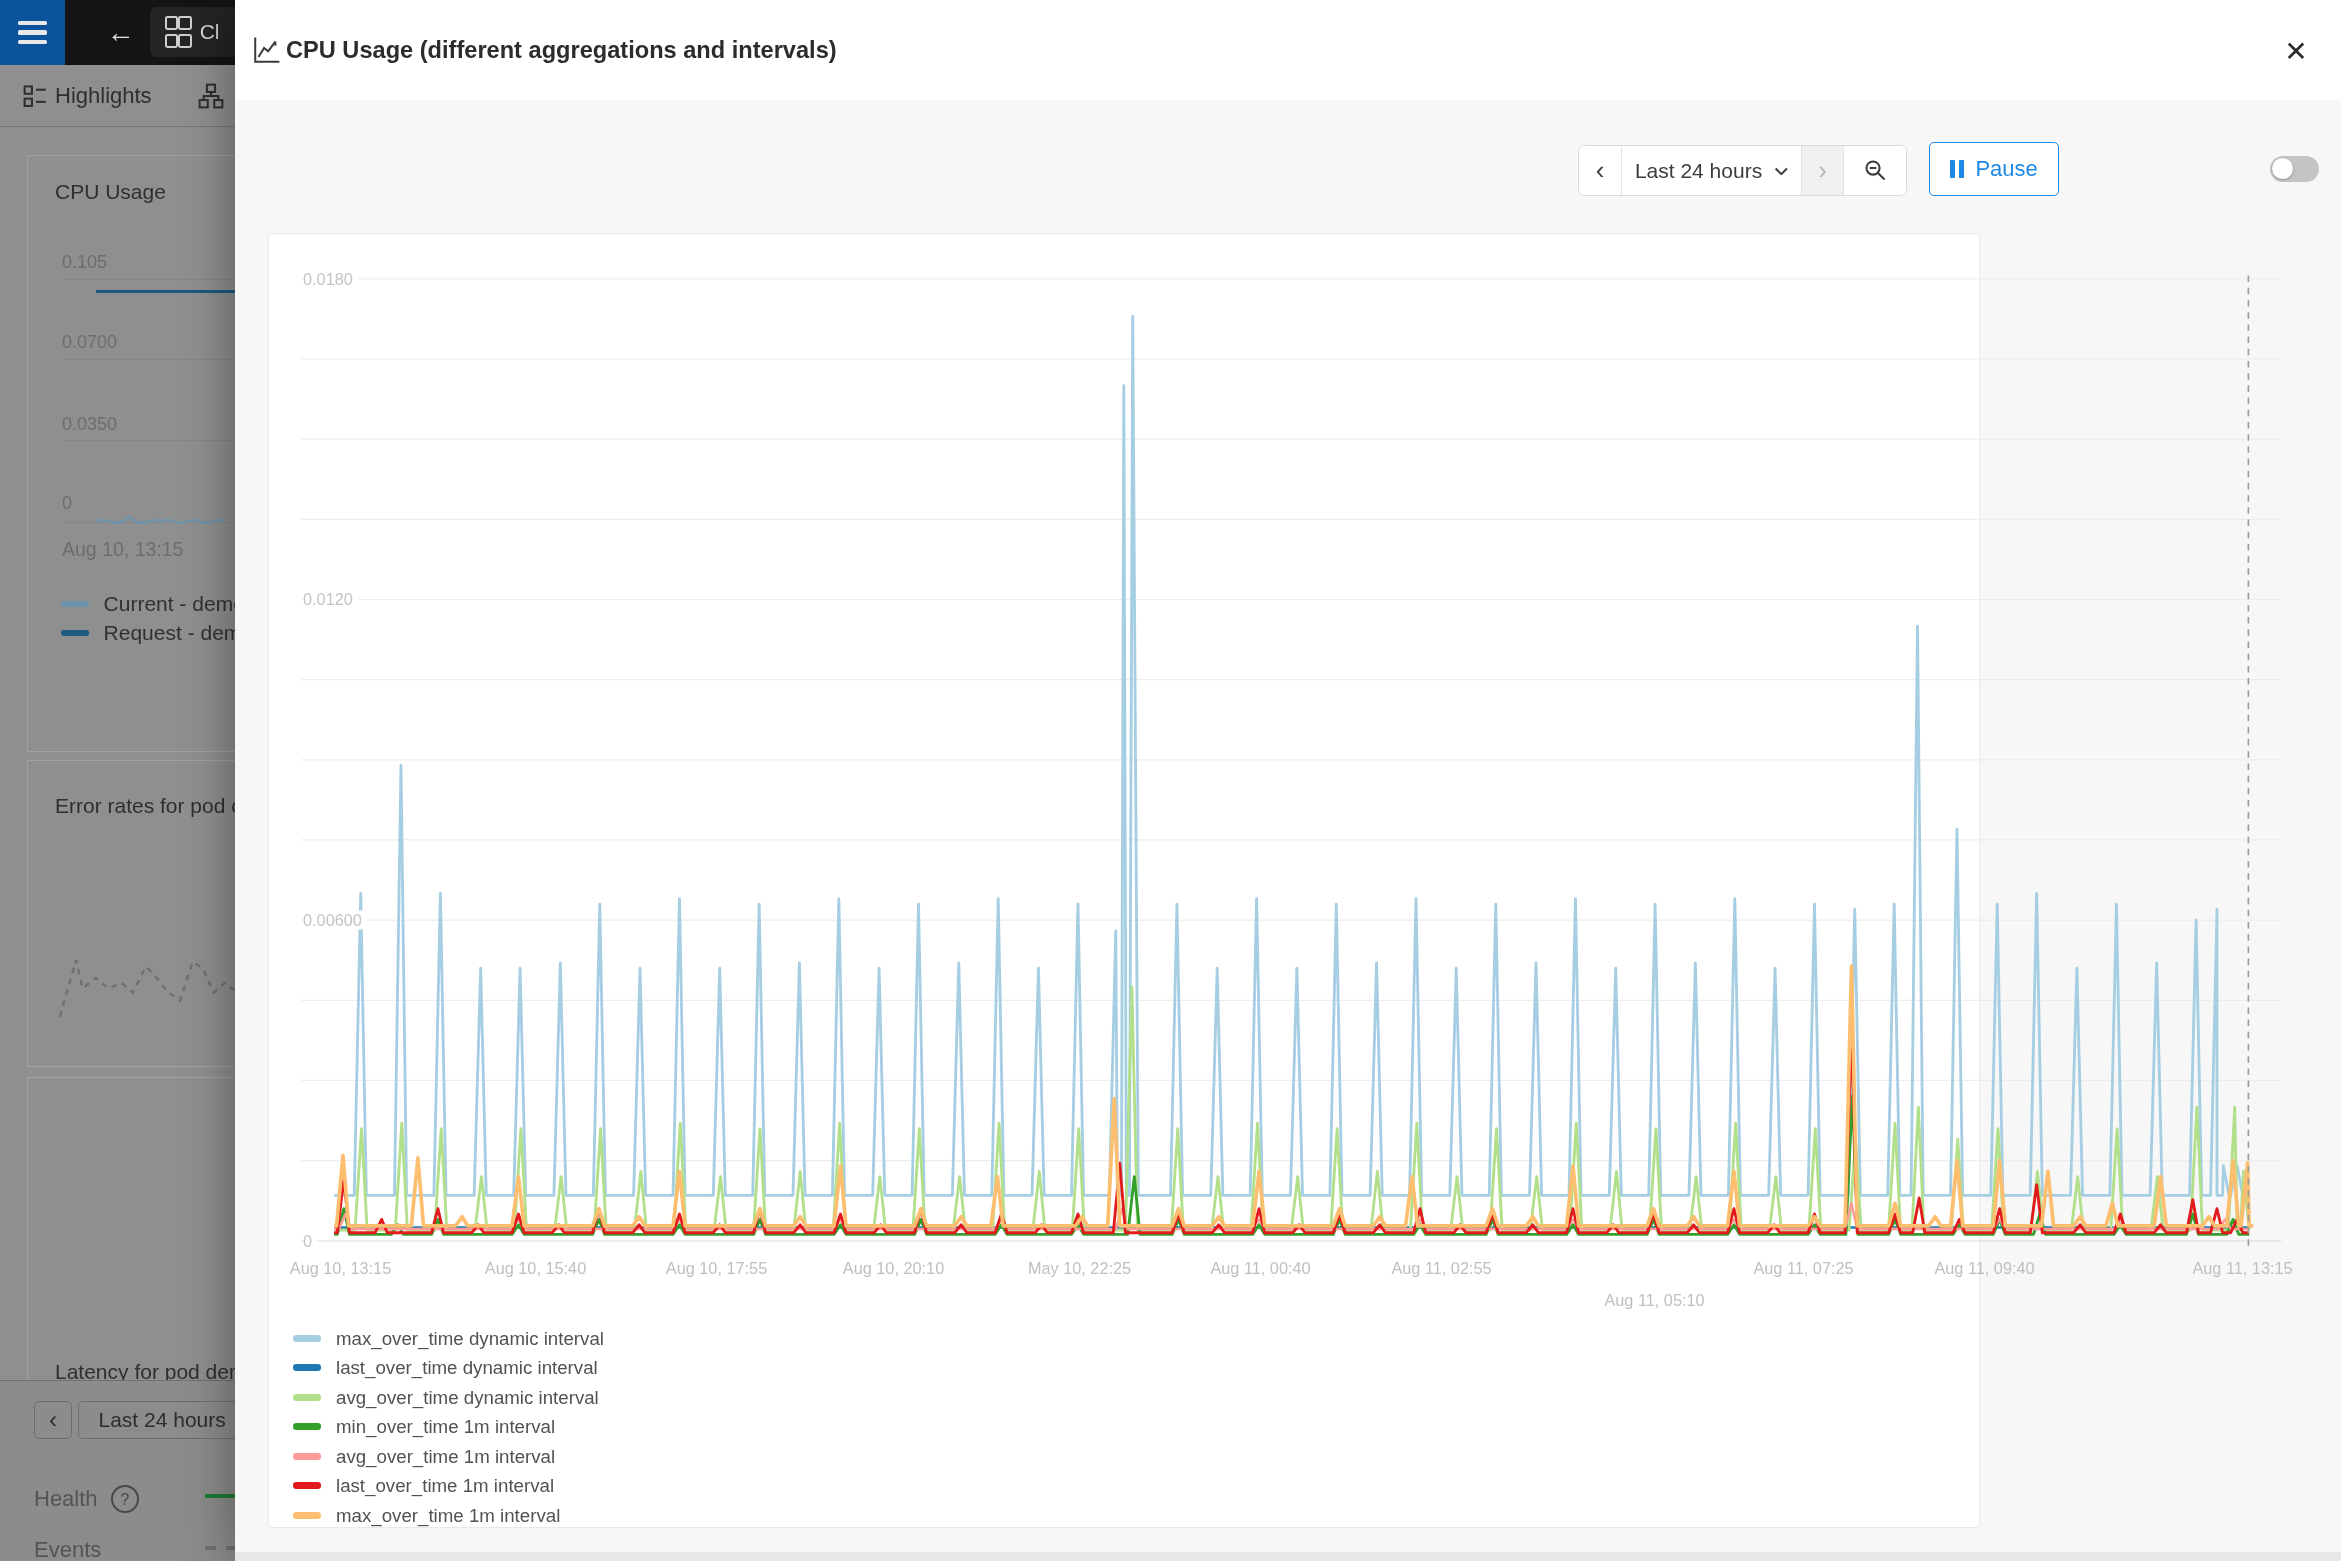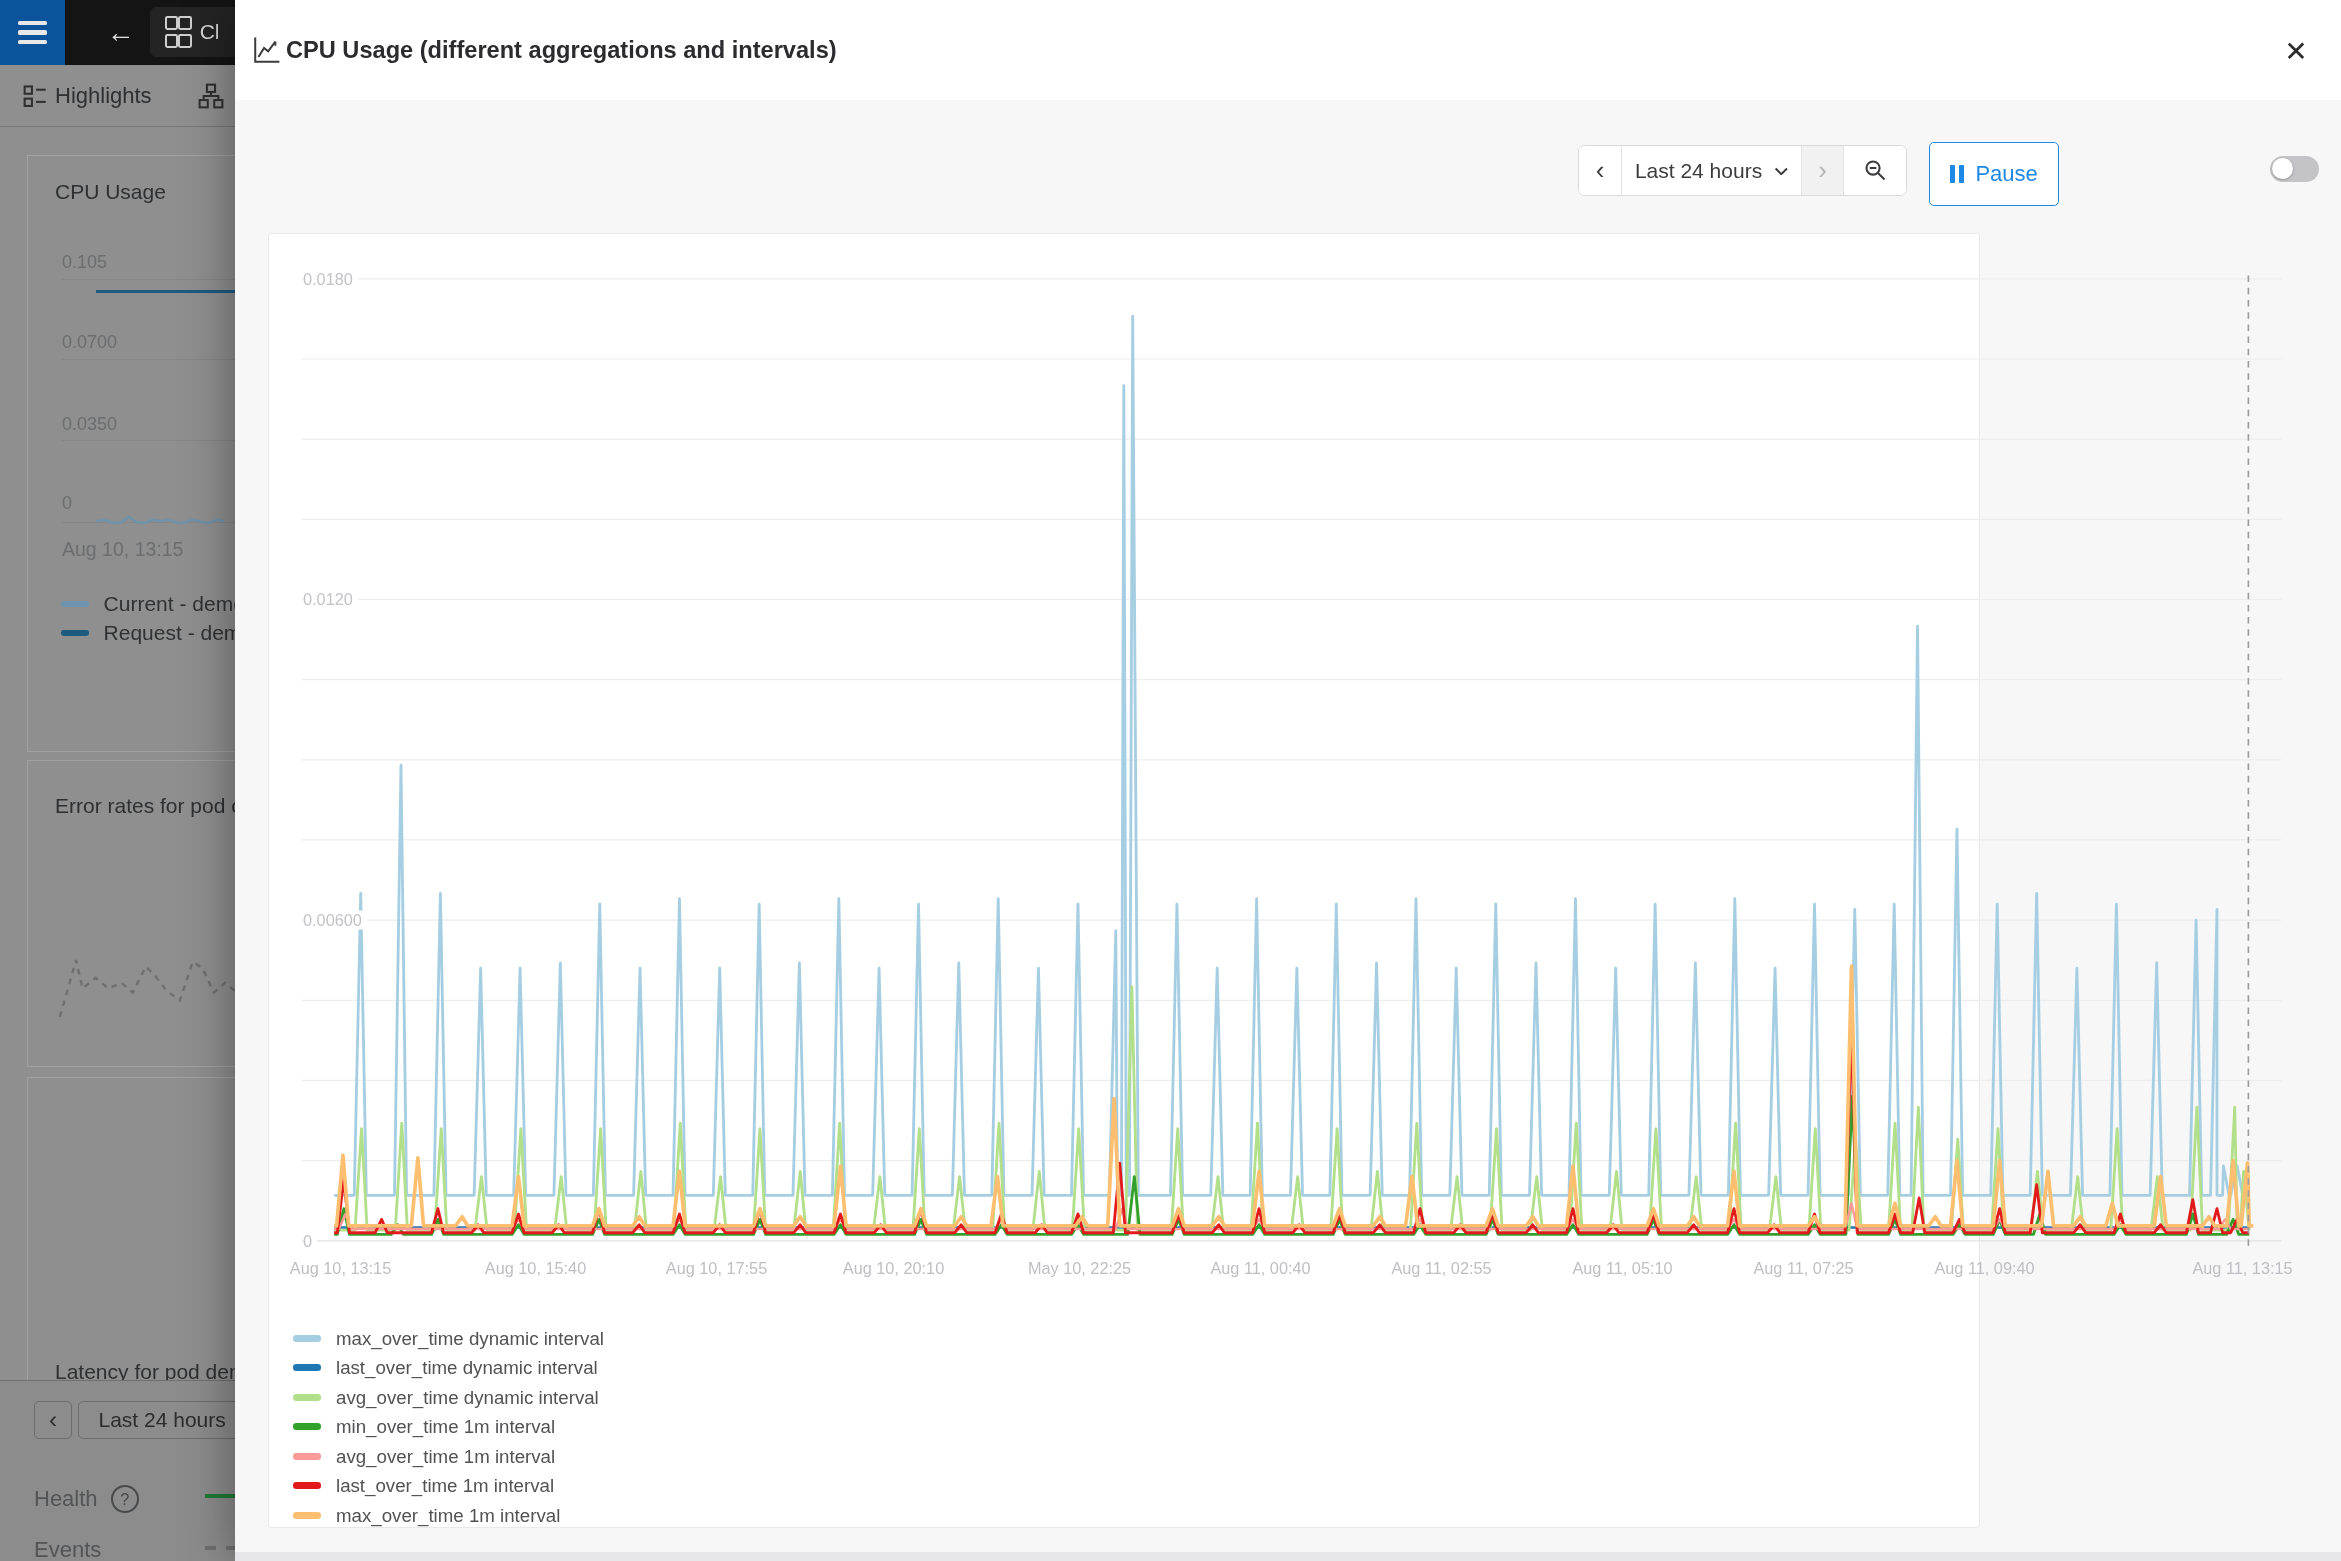--- a/index.html
+++ b/index.html
@@ -51,21 +51,21 @@
   .summary{position:absolute;left:33px;top:122px;height:98px;display:flex;align-items:center;
            font-size:21px;color:#4b4b4d;}
   .summary b{color:#2f2f31;white-space:pre;}
   .summary span{white-space:pre;}
   .seggroup{position:absolute;left:1343px;top:145px;height:49px;display:flex;
             border:0.8px solid #d9d9d9;border-radius:6.5px;background:#fff;overflow:hidden;}
   .seg{display:flex;align-items:center;justify-content:center;border-right:0.8px solid #e3e3e3;
        color:#3c3c3e;font-size:21px;background:#fff;}
   .seg:last-child{border-right:none;}
   .seg.disabled{background:#f1f1f1;color:#b5b5b5;}
-  .pausebtn{position:absolute;left:1694px;top:142px;width:130px;height:64px;background:#fff;
+  .pausebtn{position:absolute;left:1694px;top:142px;width:130px;height:54px;background:#fff;
             border:1.6px solid #1e88e5;border-radius:4.9px;display:flex;align-items:center;
             justify-content:center;gap:11.4px;color:#1e88e5;font-size:22px;cursor:pointer;}
   .pauseglyph{display:flex;gap:4.1px;}
   .pauseglyph i{width:4.9px;height:18px;background:#1e88e5;border-radius:0.8px;}
   .showq{position:absolute;left:1848px;top:122px;height:98px;display:flex;align-items:center;
          font-size:22px;color:#2b2b2d;}
   .toggle{position:absolute;left:2035px;top:156px;width:49px;height:26px;background:#c4c4c6;
           border-radius:13px;cursor:pointer;}
   .toggle .knob{position:absolute;left:2.4px;top:2.4px;width:21px;height:21px;background:#fff;
                 border-radius:50%;box-shadow:0 0.8px 2.4px rgba(0,0,0,.3);}
@@ -250,21 +250,21 @@
           <div class="ytick" style="left: 34px; top: 1007px;">0</div>
         </div>
       <div id="xticks">
           <div class="xtick" style="left: 72px;">Aug 10, 13:15</div>
           <div class="xtick" style="left: 267px;">Aug 10, 15:40</div>
           <div class="xtick" style="left: 448px;">Aug 10, 17:55</div>
           <div class="xtick" style="left: 625px;">Aug 10, 20:10</div>
           <div class="xtick" style="left: 811px;">May 10, 22:25</div>
           <div class="xtick" style="left: 992px;">Aug 11, 00:40</div>
           <div class="xtick" style="left: 1173px;">Aug 11, 02:55</div>
-          <div class="xtick" style="left: 1354px;">Aug 11, 05:10</div>
+          <div class="xtick" style="left: 1386px; margin-top: 32px;">Aug 11, 05:10</div>
           <div class="xtick" style="left: 1535px;">Aug 11, 07:25</div>
           <div class="xtick" style="left: 1716px;">Aug 11, 09:40</div>
           <div class="xtick" style="left: 1974px;">Aug 11, 13:15</div>
         </div>
       <div id="legend">
           <div class="legrow" style="top: 1090px;">
             <i style="background: rgb(166, 206, 227);"></i>
             <span>max_over_time dynamic interval</span>
           </div>
           <div class="legrow" style="top: 1119px;">

